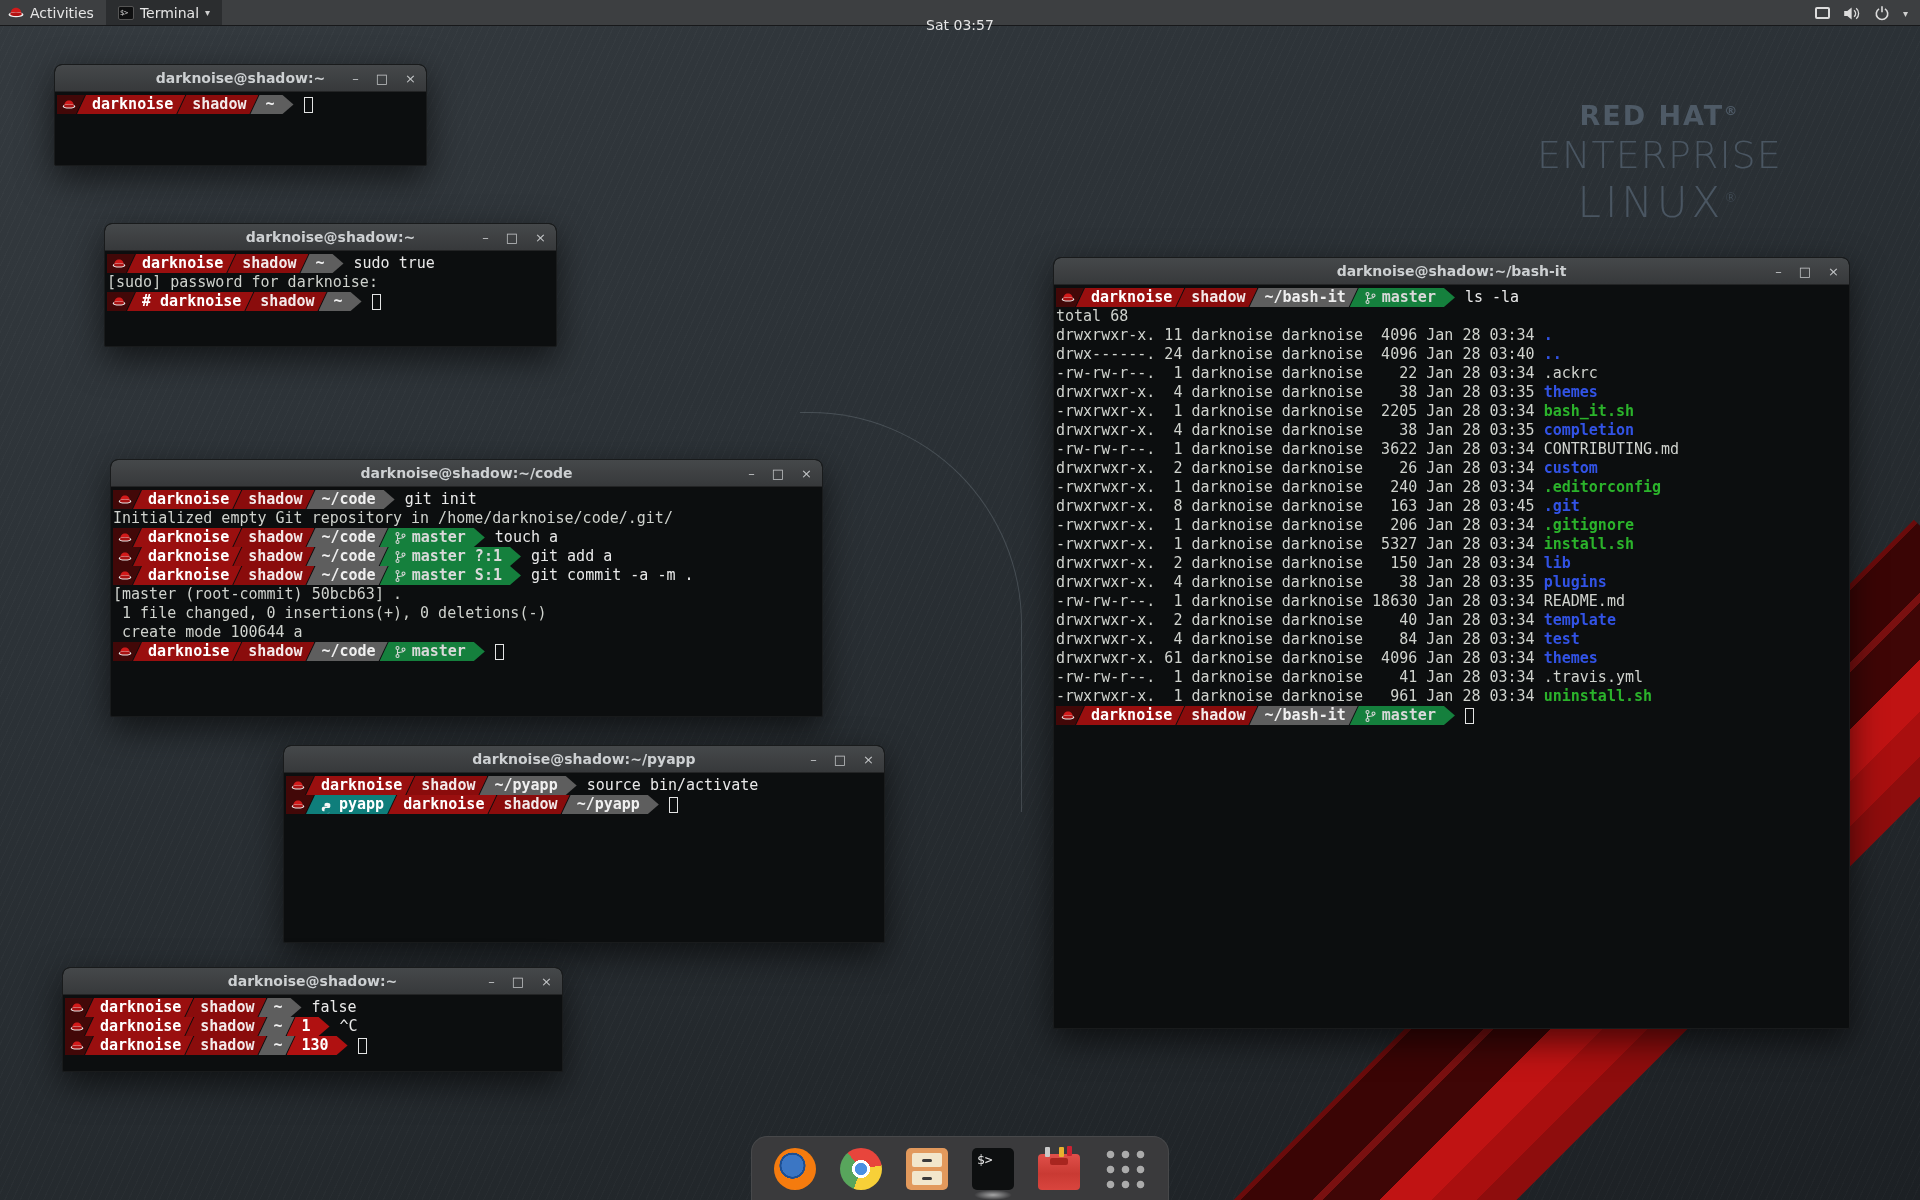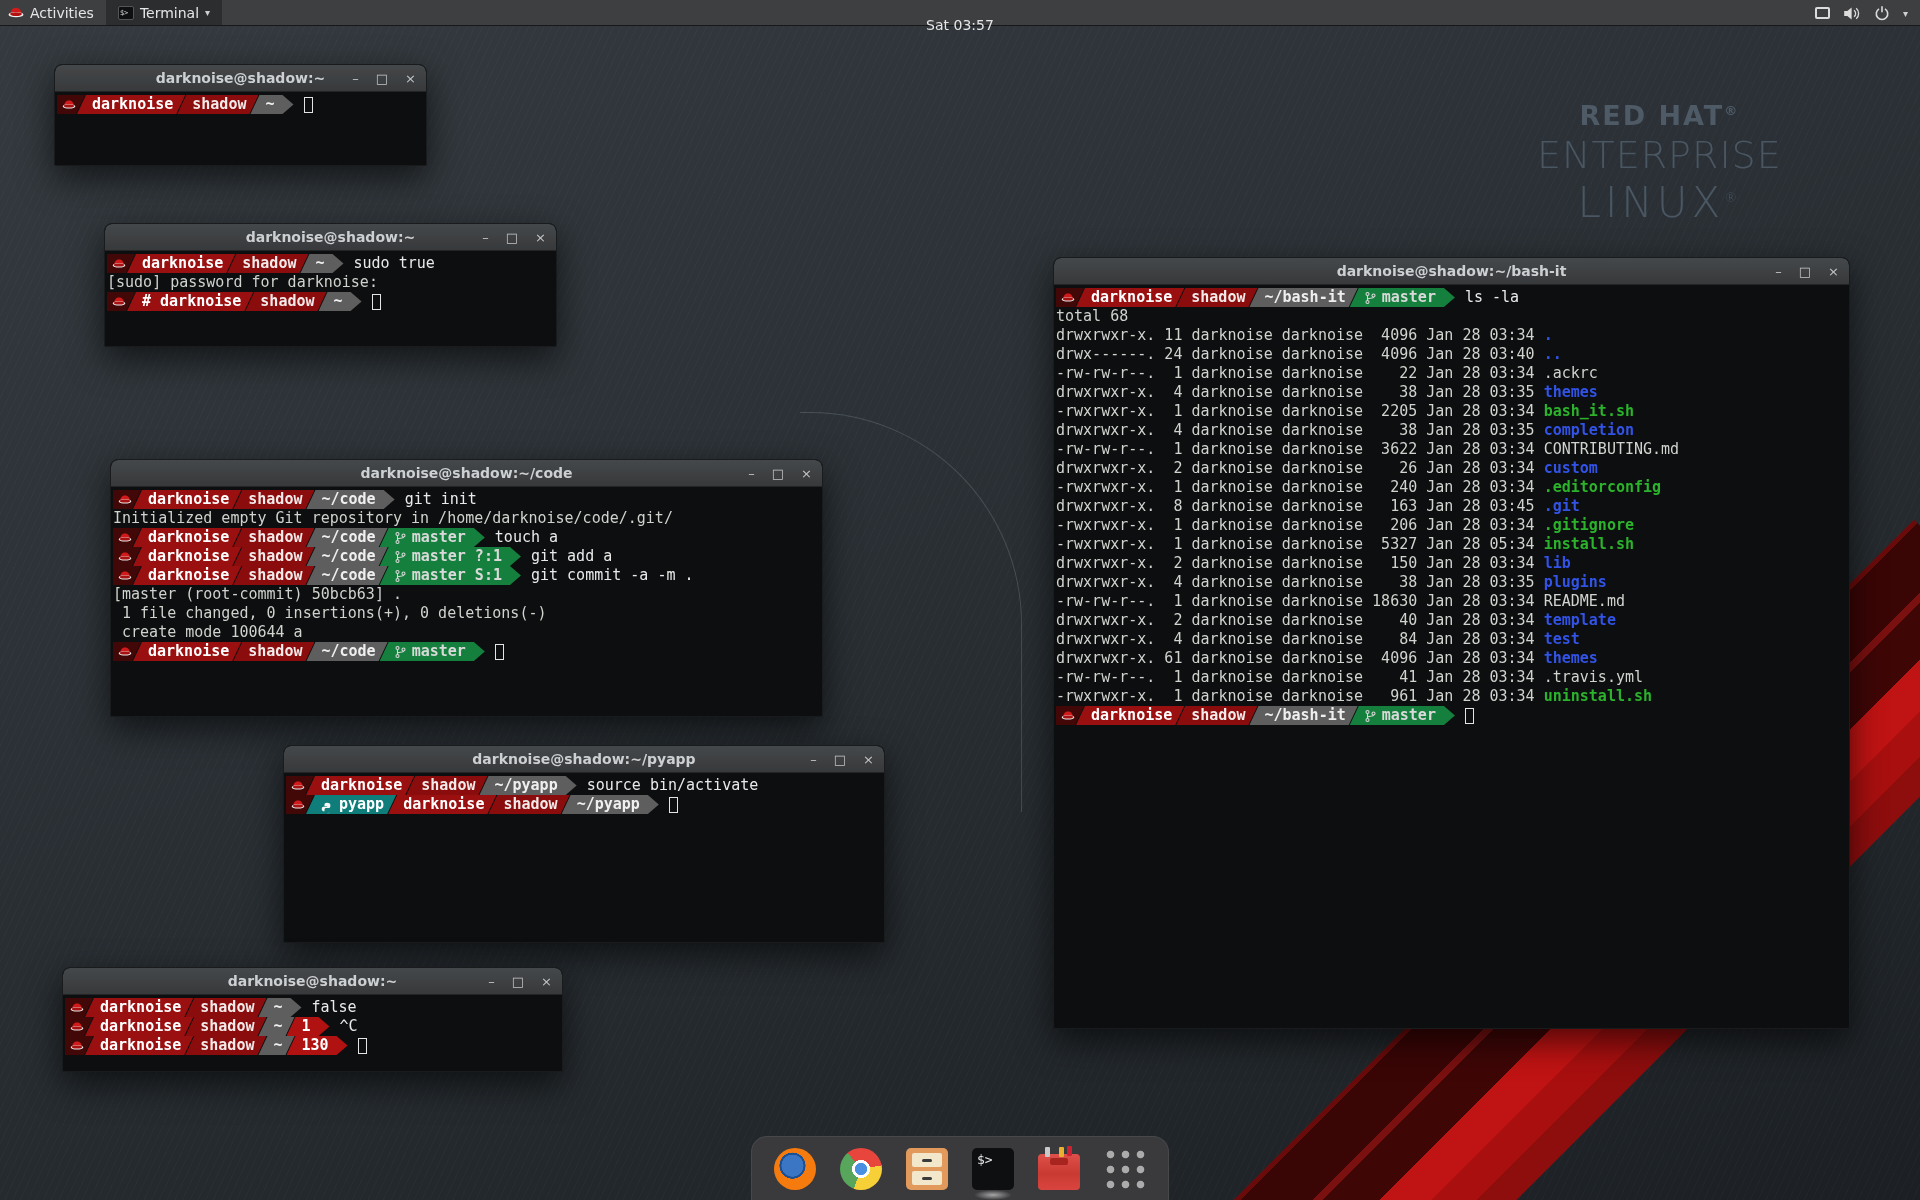--- a/index.html
+++ b/index.html
@@ -461,21 +461,21 @@
         <div class="trow"><span class="meta">drwx------. 24 darknoise darknoise  4096 Jan 28 03:40 </span><span class="fn-dir">..</span></div>
         <div class="trow"><span class="meta">-rw-rw-r--.  1 darknoise darknoise    22 Jan 28 03:34 </span><span class="fn-file">.ackrc</span></div>
         <div class="trow"><span class="meta">drwxrwxr-x.  4 darknoise darknoise    38 Jan 28 03:35 </span><span class="fn-dir">themes</span></div>
         <div class="trow"><span class="meta">-rwxrwxr-x.  1 darknoise darknoise  2205 Jan 28 03:34 </span><span class="fn-exec">bash_it.sh</span></div>
         <div class="trow"><span class="meta">drwxrwxr-x.  4 darknoise darknoise    38 Jan 28 03:35 </span><span class="fn-dir">completion</span></div>
         <div class="trow"><span class="meta">-rw-rw-r--.  1 darknoise darknoise  3622 Jan 28 03:34 </span><span class="fn-file">CONTRIBUTING.md</span></div>
         <div class="trow"><span class="meta">drwxrwxr-x.  2 darknoise darknoise    26 Jan 28 03:34 </span><span class="fn-dir">custom</span></div>
         <div class="trow"><span class="meta">-rwxrwxr-x.  1 darknoise darknoise   240 Jan 28 03:34 </span><span class="fn-exec">.editorconfig</span></div>
         <div class="trow"><span class="meta">drwxrwxr-x.  8 darknoise darknoise   163 Jan 28 03:45 </span><span class="fn-dir">.git</span></div>
         <div class="trow"><span class="meta">-rwxrwxr-x.  1 darknoise darknoise   206 Jan 28 03:34 </span><span class="fn-exec">.gitignore</span></div>
-        <div class="trow"><span class="meta">-rwxrwxr-x.  1 darknoise darknoise  5327 Jan 28 05:34 </span><span class="fn-exec">install.sh</span></div>
+        <div class="trow"><span class="meta">-rwxrwxr-x.  1 darknoise darknoise  5327 Jan 28 03:34 </span><span class="fn-exec">install.sh</span></div>
         <div class="trow"><span class="meta">drwxrwxr-x.  2 darknoise darknoise   150 Jan 28 03:34 </span><span class="fn-dir">lib</span></div>
         <div class="trow"><span class="meta">drwxrwxr-x.  4 darknoise darknoise    38 Jan 28 03:35 </span><span class="fn-dir">plugins</span></div>
         <div class="trow"><span class="meta">-rw-rw-r--.  1 darknoise darknoise 18630 Jan 28 03:34 </span><span class="fn-file">README.md</span></div>
         <div class="trow"><span class="meta">drwxrwxr-x.  2 darknoise darknoise    40 Jan 28 03:34 </span><span class="fn-dir">template</span></div>
         <div class="trow"><span class="meta">drwxrwxr-x.  4 darknoise darknoise    84 Jan 28 03:34 </span><span class="fn-dir">test</span></div>
         <div class="trow"><span class="meta">drwxrwxr-x. 61 darknoise darknoise  4096 Jan 28 03:34 </span><span class="fn-dir">themes</span></div>
         <div class="trow"><span class="meta">-rw-rw-r--.  1 darknoise darknoise    41 Jan 28 03:34 </span><span class="fn-file">.travis.yml</span></div>
         <div class="trow"><span class="meta">-rwxrwxr-x.  1 darknoise darknoise   961 Jan 28 03:34 </span><span class="fn-exec">uninstall.sh</span></div>
         <div class="trow prompt">
           <span class="seg seg-rh">

